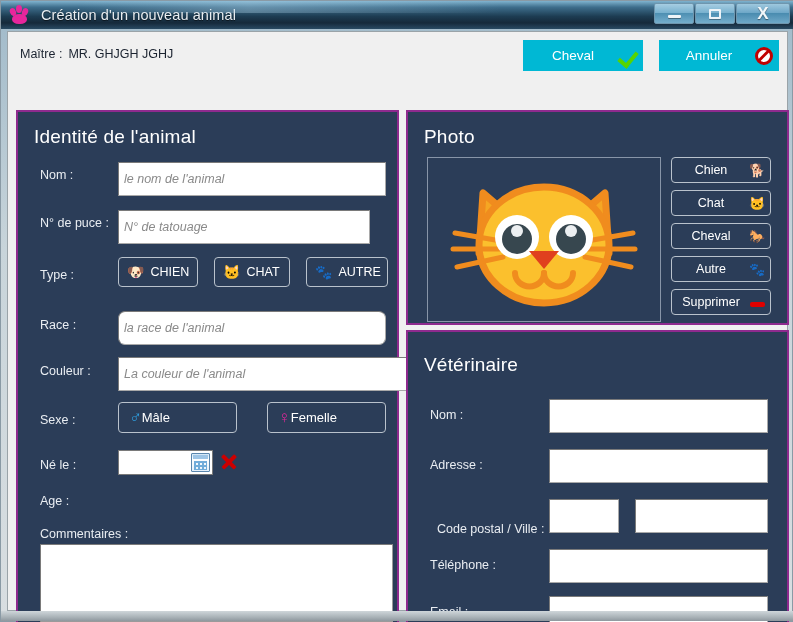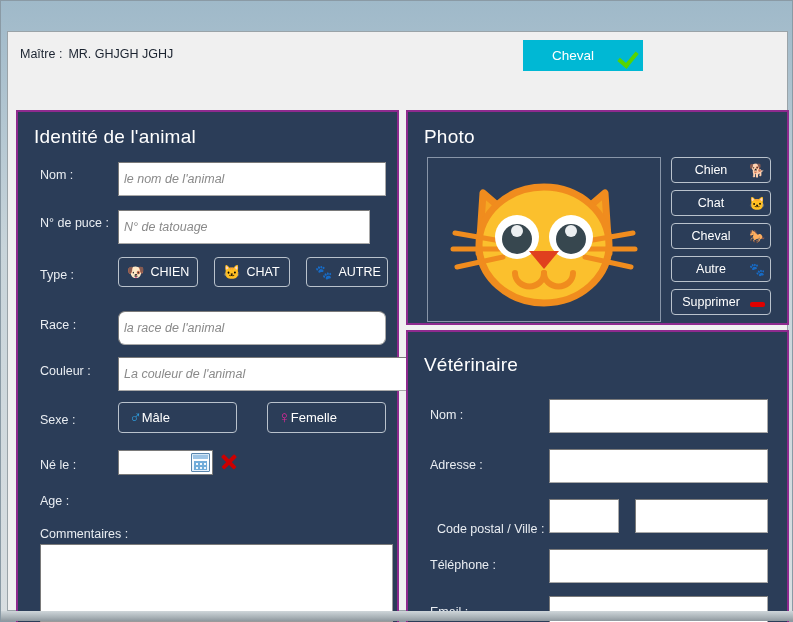--- a/index.html
+++ b/index.html
@@ -358,35 +358,62 @@
     left: 0; bottom: 0;
     width: 793px; height: 10px;
     background: linear-gradient(to bottom, #cfd6da 0%, #aab3b8 60%, #8f989e 100%);
   }
 </style>
 </head>
 <body>
 
 <div id="window">
 
+  <div id="titlebar">
+    <div class="paw-icon">
+      <span class="pad p1"></span>
+        <span class="pad p2"></span>
+        <span class="pad p3"></span>
+        <span class="pad p4"></span>
+    </div>
+    <div id="title-text">Création d'un nouveau animal</div>
+
+    <div id="win-controls">
+      <div class="win-btn">
+        <div class="glyph-min"></div>
+      </div>
+      <div class="win-btn">
+        <div class="glyph-max"></div>
+      </div>
+      <div class="win-btn close">
+        <span class="glyph-close">X</span>
+      </div>
+    </div>
+  </div>
 
   <div id="client">
 
     <div id="topbar">
       <div id="maitre-row">
         <span id="maitre-label">Maître :</span><span id="maitre-value">MR. GHJGH JGHJ</span>
       </div>
 
       <button class="action-btn" id="btn-valider">
         <span class="lbl">Cheval</span>
         <span class="ico">
             <span class="check-icon"></span>
           </span>
       </button>
 
+      <button class="action-btn" id="btn-annuler">
+        <span class="lbl">Annuler</span>
+        <span class="ico">
+            <span class="ban-icon"></span>
+          </span>
+      </button>
     </div>
 
     <div class="panel" id="panel-identite">
       <div class="panel-title">Identité de l'animal</div>
 
       <span class="field-label" style="left:22px; top:56px;">Nom :</span>
       <input class="txt-input" style="left: 100px; top: 50px; width: 268px; height: 25px;" placeholder="le nom de l'animal">
 
       <span class="field-label" style="left:22px; top:104px;">N° de puce :</span>
       <input class="txt-input" style="left: 100px; top: 98px; width: 252px; height: 25px;" placeholder="N° de tatouage">

